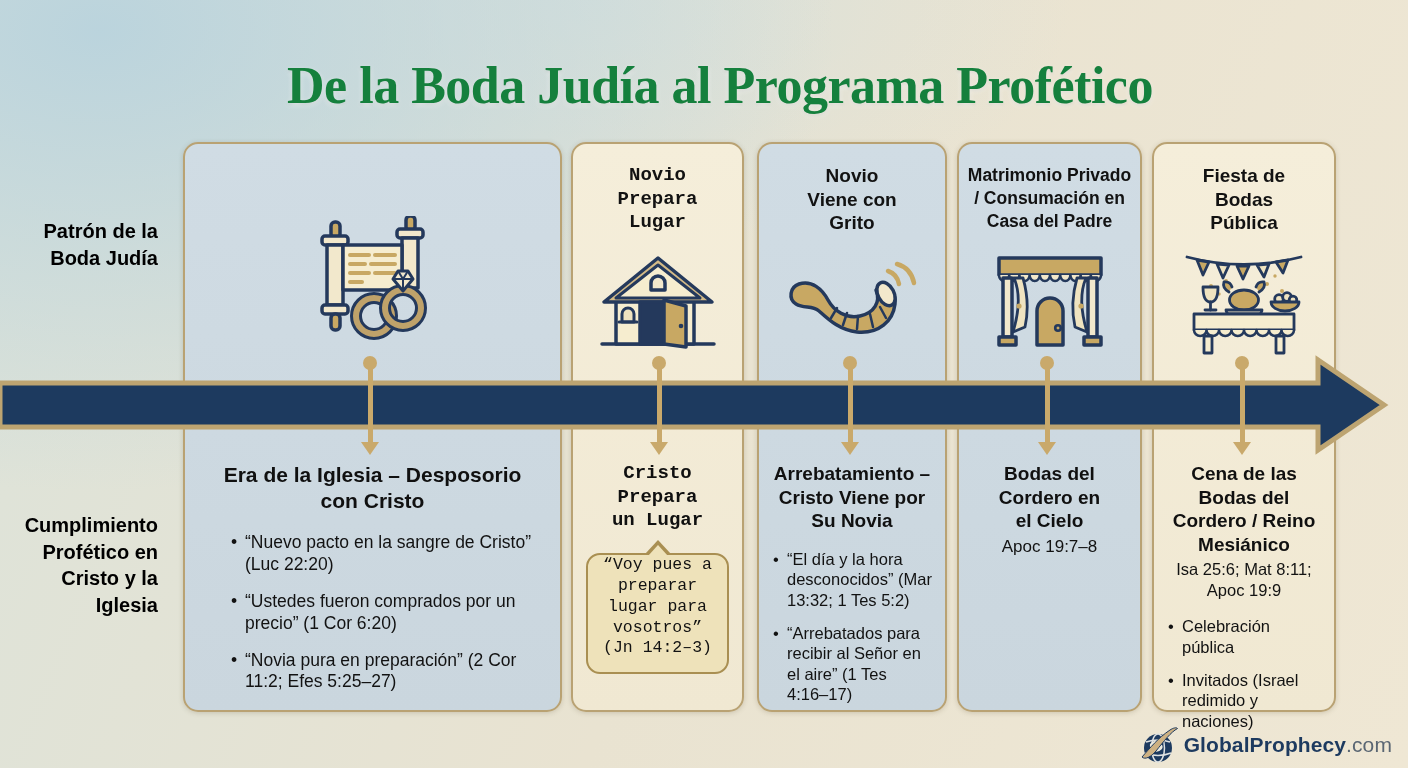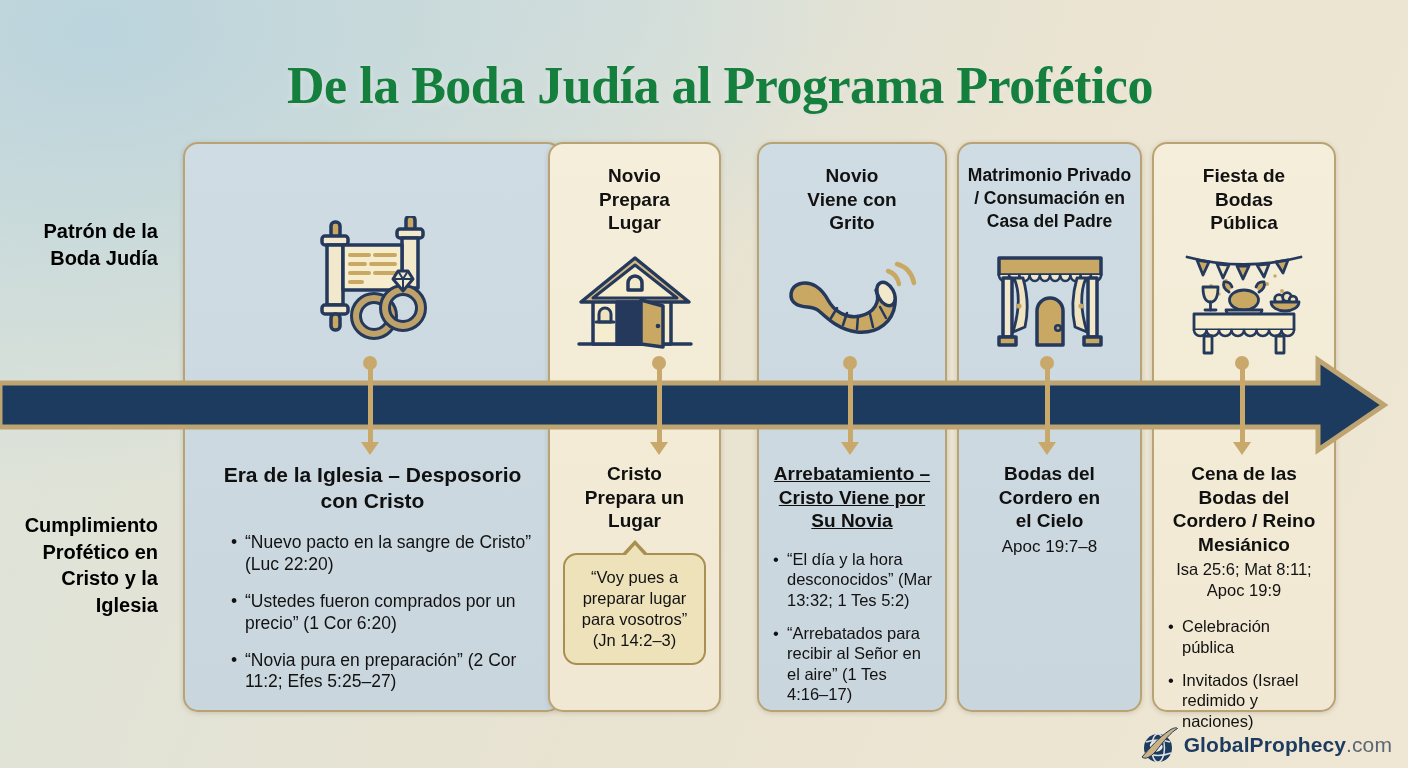--- a/index.html
+++ b/index.html
@@ -29,21 +29,21 @@
   #label-bottom{top:512px;left:6px;width:152px;}
 
   .card{
     position:absolute;top:142px;height:566px;z-index:1;
     border:2px solid #b9a273;border-radius:15px;
     box-shadow:0 1px 5px rgba(96,84,52,0.22);
   }
   .card.blue{background:linear-gradient(180deg,#d0dce4,#cad6de);}
   .card.cream{background:linear-gradient(180deg,#f5eeda,#f0e8d2);}
   #card-1{left:183px;width:375px;}
-  #card-2{left:548px;width:169px;}
+  #card-2{left:571px;width:169px;font-family:Liberation Mono, monospace;}
   #card-3{left:757px;width:186px;}
   #card-4{left:957px;width:181px;}
   #card-5{left:1152px;width:180px;}
 
   .card-top-title{
     margin:20px auto 0;text-align:center;font-weight:700;color:#121212;
     font-size:19px;line-height:1.24;
   }
   #card-1 .card-top-title{font-size:21px;margin-top:26px;}
   #card-2 .card-top-title{max-width:96px;}
@@ -56,40 +56,40 @@
   #card-4 .icon-wrap{top:104px;}
 
   .card-bottom{
     position:absolute;top:318px;left:0;right:0;padding:0 11px;text-align:center;
   }
   .card-bottom-title{
     margin:0 auto;font-weight:700;font-size:19px;line-height:1.24;color:#101010;
   }
   #card-1 .card-bottom-title{font-size:21px;max-width:320px;}
   #card-2 .card-bottom-title{max-width:112px;}
-  #card-3 .card-bottom-title{max-width:164px;text-decoration:underline;}
+  #card-3 .card-bottom-title{max-width:164px;}
   #card-4 .card-bottom-title{max-width:122px;}
   #card-5 .card-bottom-title{max-width:166px;}
 
   .bullets{
     list-style:none;text-align:left;margin:16px 2px 0;padding:0;
     font-size:16.5px;line-height:1.25;color:#121212;
   }
   .bullets li{position:relative;padding-left:15px;margin-bottom:12px;}
   .bullets li::before{content:"\2022";position:absolute;left:1px;top:0;}
   #card-1 .bullets{font-size:17.5px;margin:18px 16px 0 34px;}
   #card-1 .bullets li{margin-bottom:15px;}
 
   .reference{margin:3px auto 0;font-size:17px;color:#121212;line-height:1.25;}
   #card-5 .reference{font-size:16.5px;max-width:160px;}
 
   .bubble{
     position:relative;margin:20px 2px 0;background:#eee2ba;
     border:2.5px solid #a98f52;border-radius:14px;
-    padding:12px 6px 13px;font-size:16.5px;line-height:1.27;color:#121212;
+    padding:0 6px 13px;font-size:16.5px;line-height:1.27;color:#121212;
   }
   .bubble::before{
     content:"";position:absolute;top:-15px;left:50%;transform:translateX(-50%);
     border:13px solid transparent;border-top:0;border-bottom:14px solid #a98f52;
   }
   .bubble::after{
     content:"";position:absolute;top:-10px;left:50%;transform:translateX(-50%);
     border:10px solid transparent;border-top:0;border-bottom:11px solid #eee2ba;
   }
 

